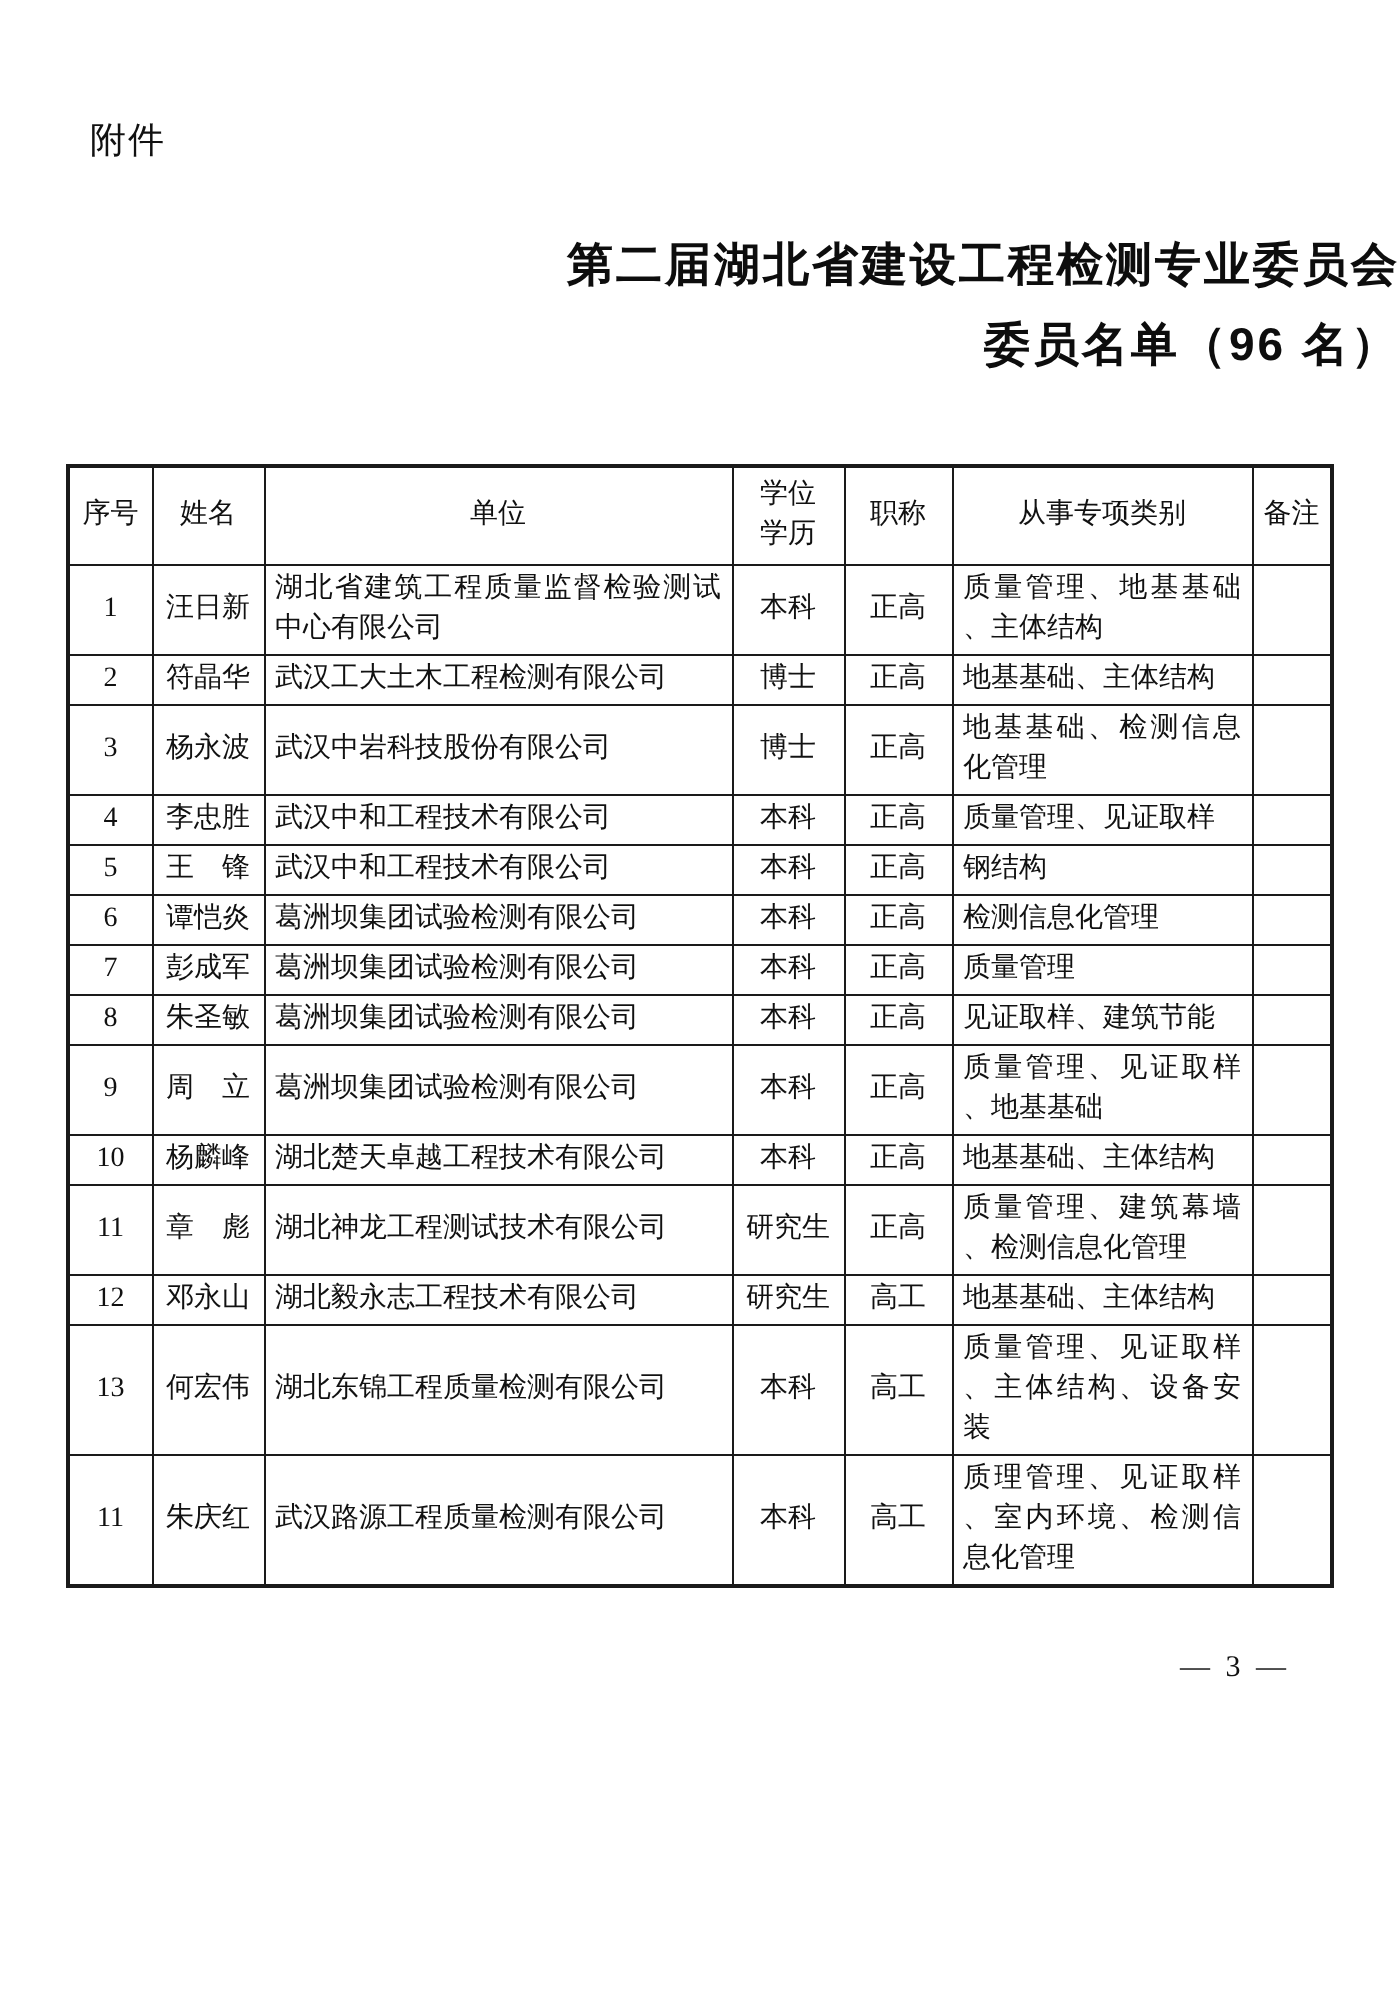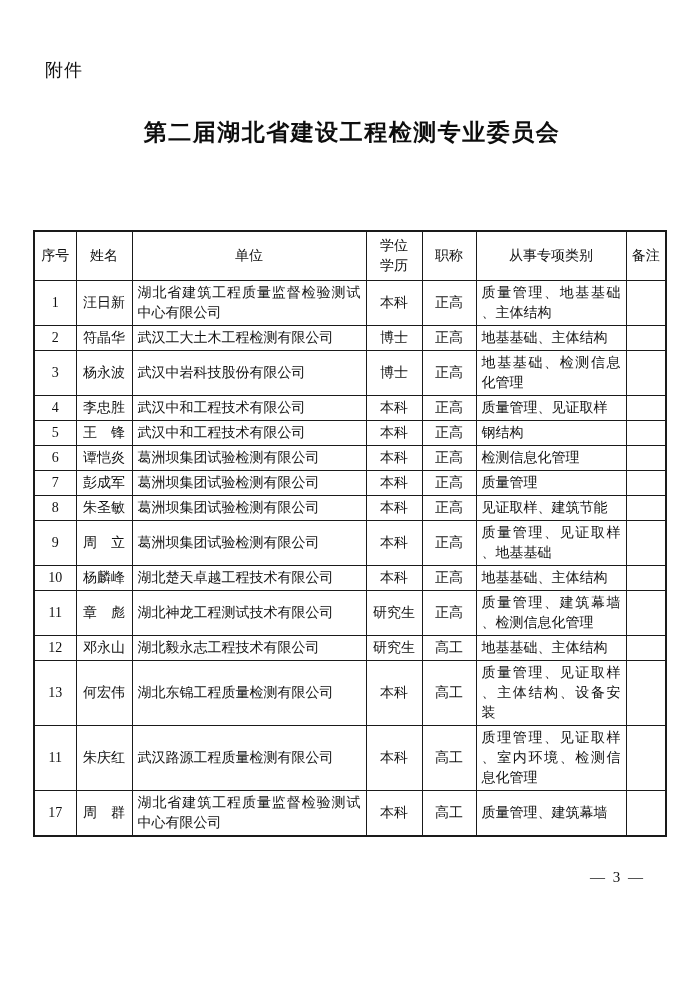--- a/index.html
+++ b/index.html
@@ -22,30 +22,30 @@
     padding-top: 58px;
     background: #ffffff;
   }
   .attachment-label {
     margin-left: 45px;
     font-size: 18px;
     letter-spacing: 1px;
   }
   .doc-title {
     margin: 30px 0 0 4px;
-    text-align: center;
+    text-align: right;
     font-size: 23px;
     font-weight: 700;
     line-height: 40px;
     letter-spacing: 1.5px;
     font-family: "Liberation Sans", "DejaVu Sans", sans-serif;
     color: #0d0d0d;
   }
   .members-table {
-    margin: 78px auto 0 auto;
+    margin: 40px auto 0 auto;
     width: 632px;
     border-collapse: collapse;
     table-layout: fixed;
     border: 2px solid #1a1a1a;
   }
   .members-table th,
   .members-table td {
     border: 1px solid #1a1a1a;
     font-size: 14px;
     line-height: 20px;
@@ -80,20 +80,21 @@
 </style>
 </head>
 <body>
 
 <div class="page">
 
   <div class="attachment-label">附件</div>
 
   <h1 class="doc-title">
     <span>第二届湖北省建设工程检测专业委员会</span><br>
+    <span>委员名单（96 名）</span>
   </h1>
 
   <table class="members-table">
     <colgroup>
       <col style="width:42px">
       <col style="width:56px">
       <col style="width:234px">
       <col style="width:56px">
       <col style="width:54px">
       <col style="width:150px">
@@ -231,27 +232,18 @@
         </tr>
         <tr>
           <td class="col-no">11</td>
           <td class="col-name">朱庆红</td>
           <td class="col-org">武汉路源工程质量检测有限公司</td>
           <td class="col-degree">本科</td>
           <td class="col-title">高工</td>
           <td class="col-specialty">质理管理、见证取样、室内环境、检测信息化管理</td>
           <td class="col-remark"></td>
         </tr>
-        <tr>
-          <td class="col-no">17</td>
-          <td class="col-name">周　群</td>
-          <td class="col-org">湖北省建筑工程质量监督检验测试中心有限公司</td>
-          <td class="col-degree">本科</td>
-          <td class="col-title">高工</td>
-          <td class="col-specialty">质量管理、建筑幕墙</td>
-          <td class="col-remark"></td>
-        </tr>
       </tbody>
   </table>
 
   <div class="page-number">— 3 —</div>
 
 </div>
 
 </body></html>

